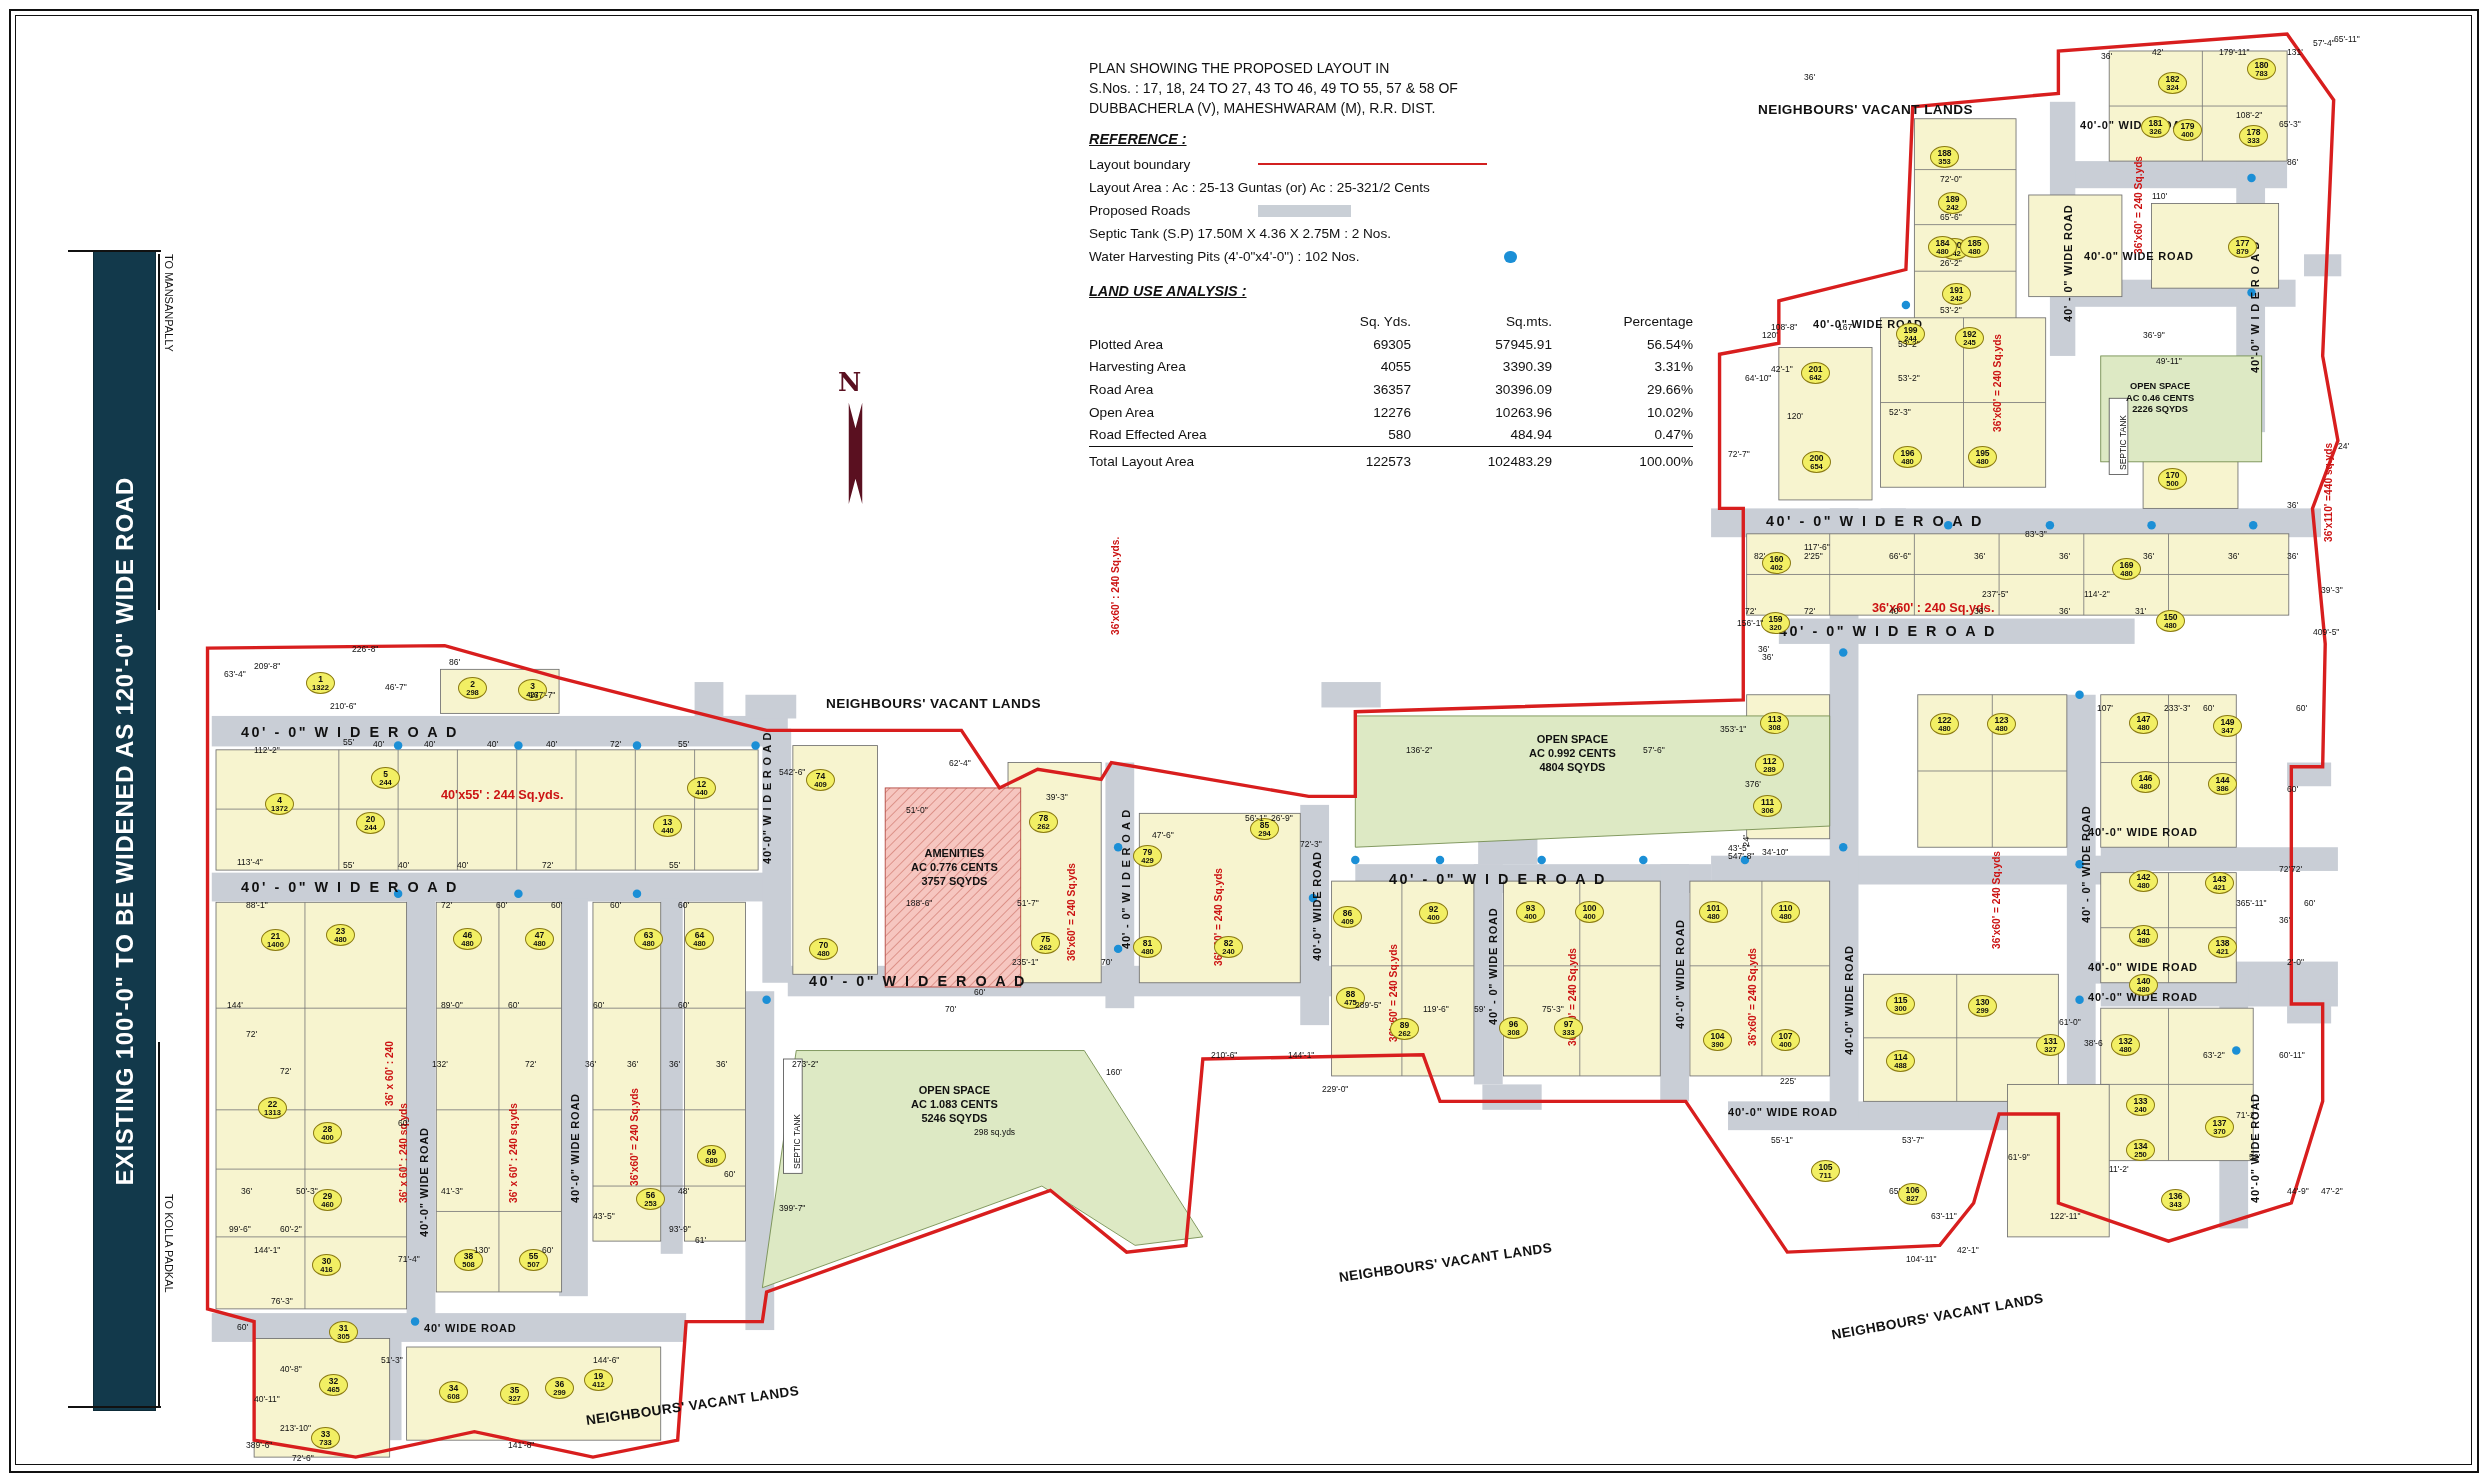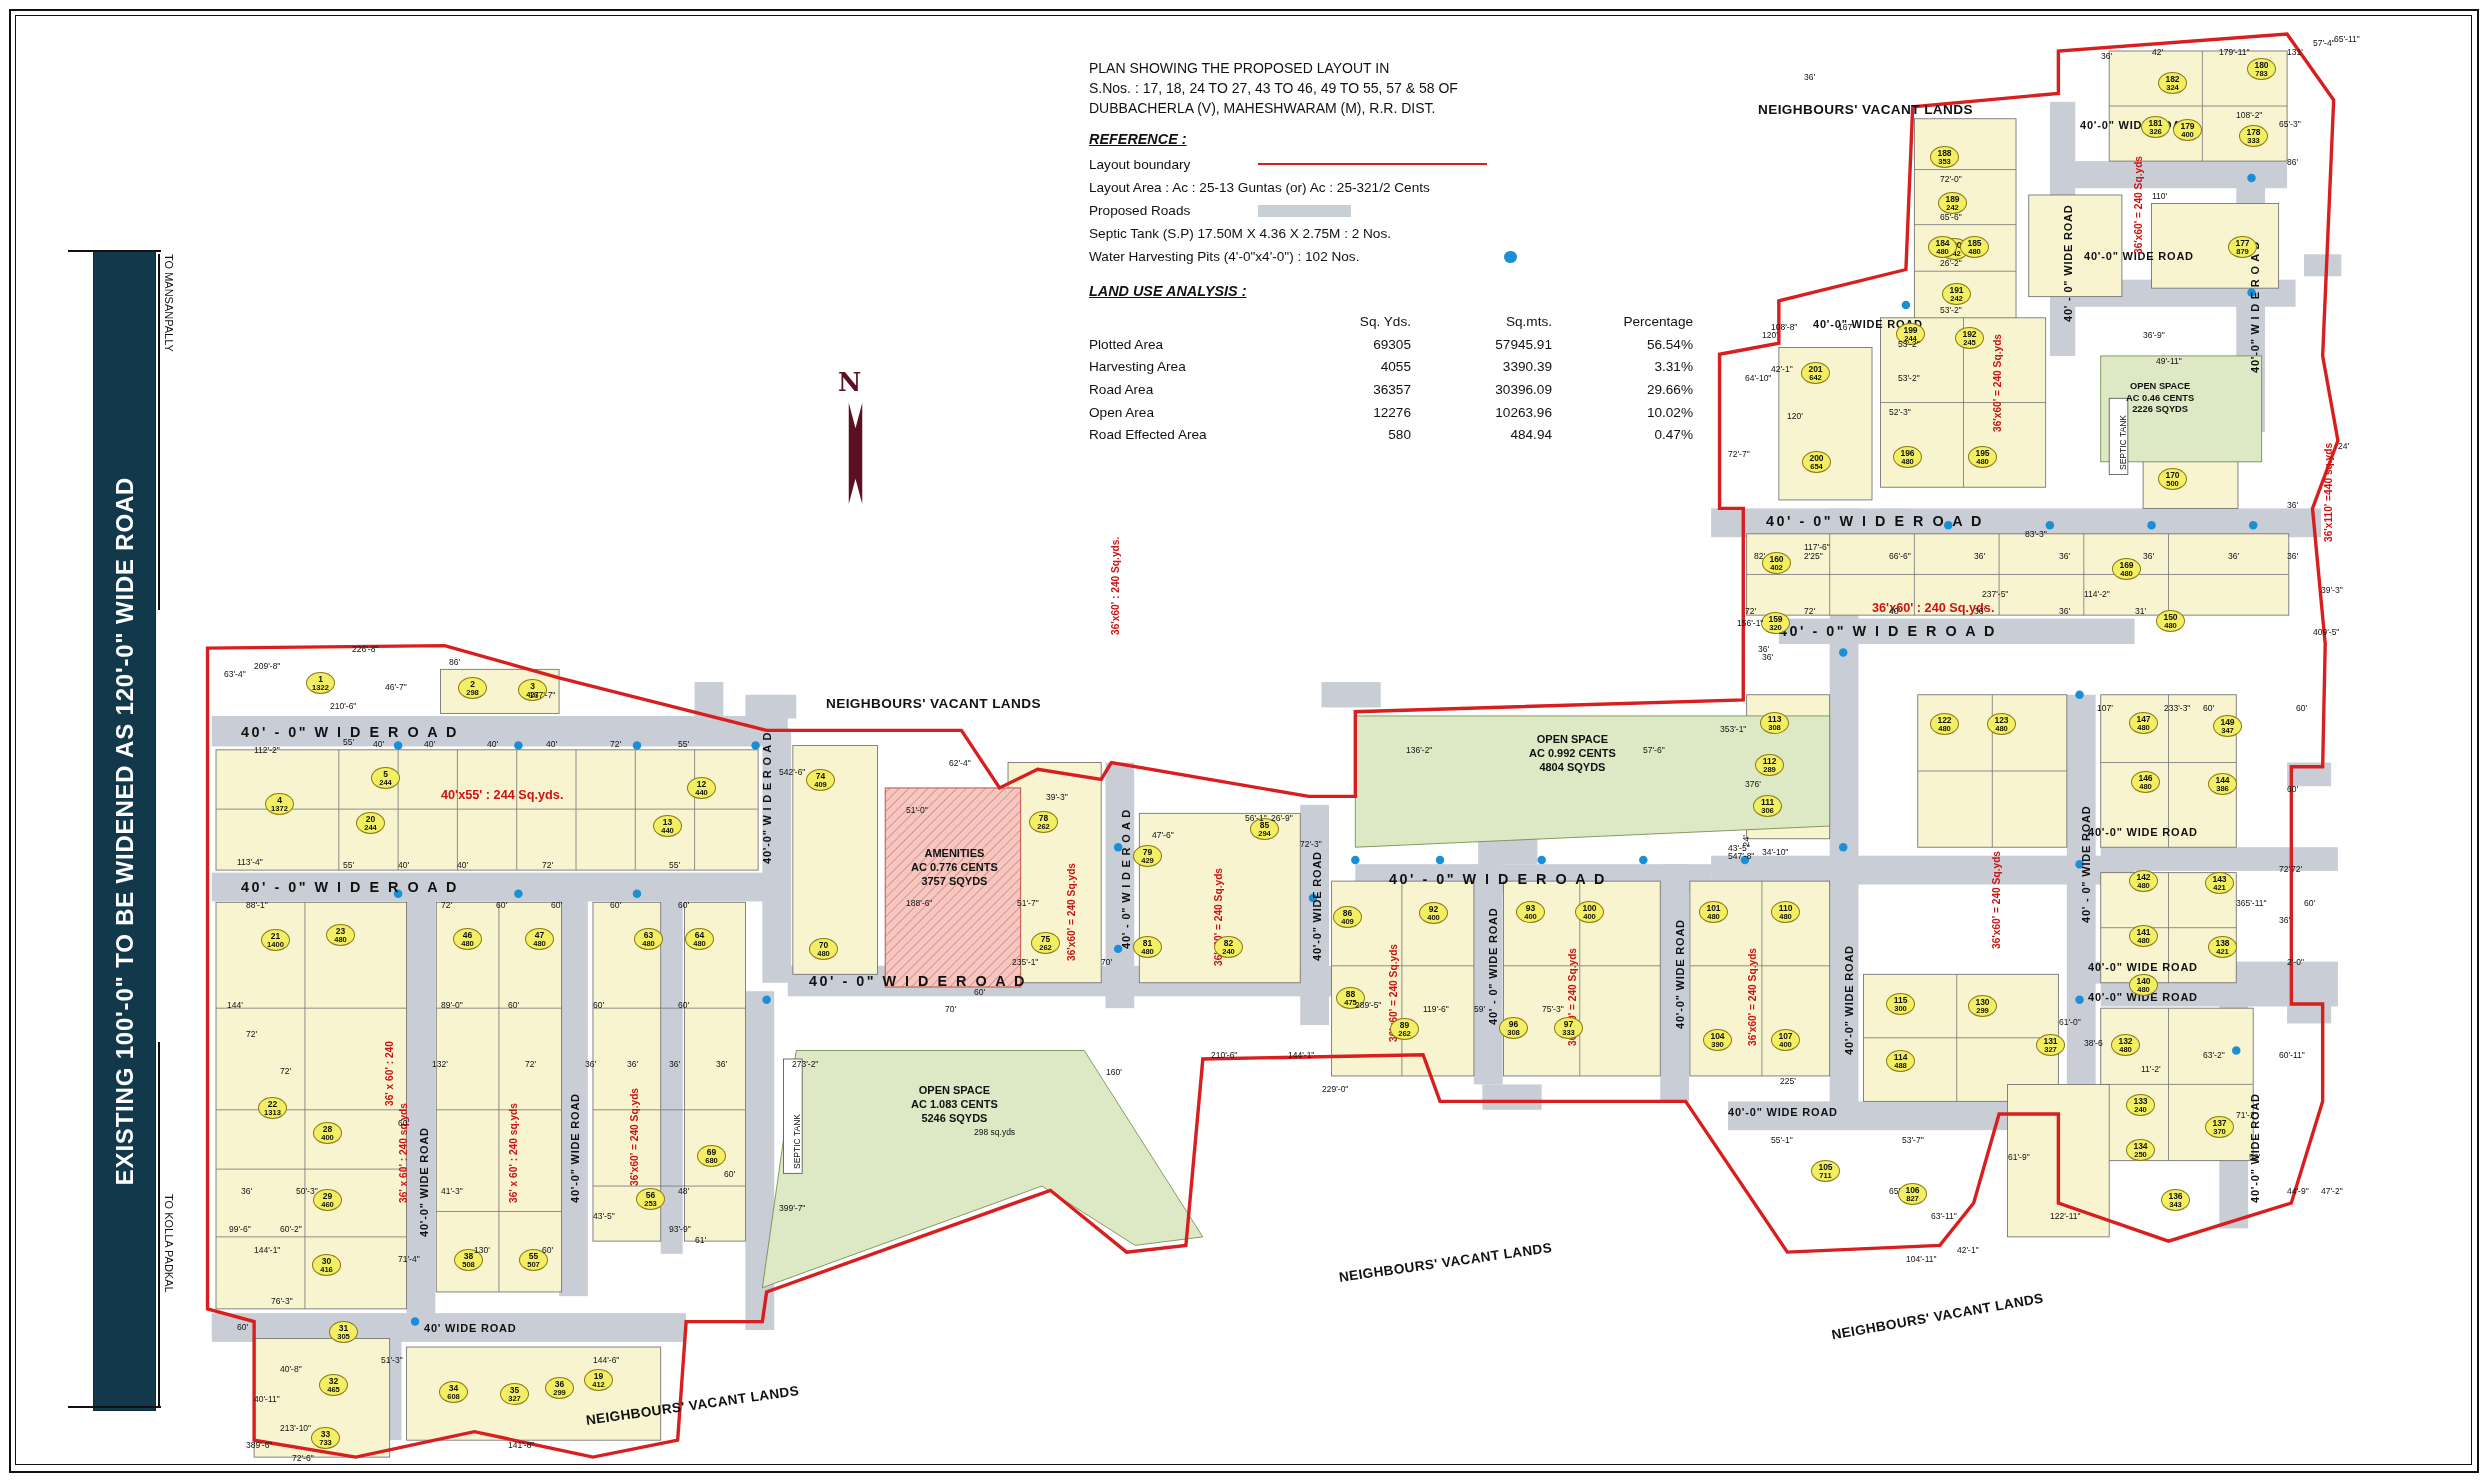--- a/index.html
+++ b/index.html
@@ -515,20 +515,26 @@
           <td class="lbl">Open Area</td>
           <td class="num">12276</td>
           <td class="num2">10263.96</td>
           <td class="num3">10.02%</td>
         </tr>
         <tr>
           <td class="lbl">Road Effected Area</td>
           <td class="num">580</td>
           <td class="num2">484.94</td>
           <td class="num3">0.47%</td>
+        </tr>
+        <tr class="total">
+          <td class="lbl">Total Layout Area</td>
+          <td class="num">122573</td>
+          <td class="num2">102483.29</td>
+          <td class="num3">100.00%</td>
         </tr>
       </tbody>
     </table>
   </div>
 
   <div class="north">
     <div class="n-letter">N</div>
     <svg width="59" height="136" viewBox="0 0 70 160">
       <polygon points="27,30 27,150 35,120 43,150 43,30 35,60" fill="#5a1020"></polygon>
     </svg>
@@ -1110,21 +1116,21 @@
       <div class="ov dim" style="left: 1758px; top: 644px;">36'</div>
       <div class="ov dim" style="left: 1762px; top: 652px;">36'</div>
       <div class="ov dim" style="left: 2135px; top: 606px;">31'</div>
       <div class="ov dim" style="left: 2097px; top: 703px;">107'</div>
       <div class="ov dim" style="left: 2164px; top: 703px;">233'-3"</div>
       <div class="ov dim" style="left: 2203px; top: 703px;">60'</div>
       <div class="ov dim" style="left: 2296px; top: 703px;">60'</div>
       <div class="ov dim" style="left: 2287px; top: 784px;">60'</div>
       <div class="ov dim" style="left: 2279px; top: 864px;">72'</div>
       <div class="ov dim" style="left: 2084px; top: 1038px;">38'-6</div>
-      <div class="ov dim" style="left: 2109px; top: 1064px; padding-left: 32px;">11'-2'</div>
+      <div class="ov dim" style="left: 2109px; top: 1164px;">11'-2'</div>
       <div class="ov dim" style="left: 2203px; top: 1050px;">63'-2"</div>
       <div class="ov dim" style="left: 2236px; top: 1110px;">71'-2"</div>
       <div class="ov dim" style="left: 2249px; top: 1152px;">52'</div>
       <div class="ov dim" style="left: 2287px; top: 1186px;">44'-9"</div>
       <div class="ov dim" style="left: 2321px; top: 1186px;">47'-2"</div>
       <div class="ov dim" style="left: 1771px; top: 1135px;">55'-1"</div>
       <div class="ov dim" style="left: 1902px; top: 1135px;">53'-7"</div>
       <div class="ov dim" style="left: 2008px; top: 1152px;">61'-9"</div>
       <div class="ov dim" style="left: 2050px; top: 1211px;">122'-11"</div>
       <div class="ov dim" style="left: 1889px; top: 1186px;">65'</div>

